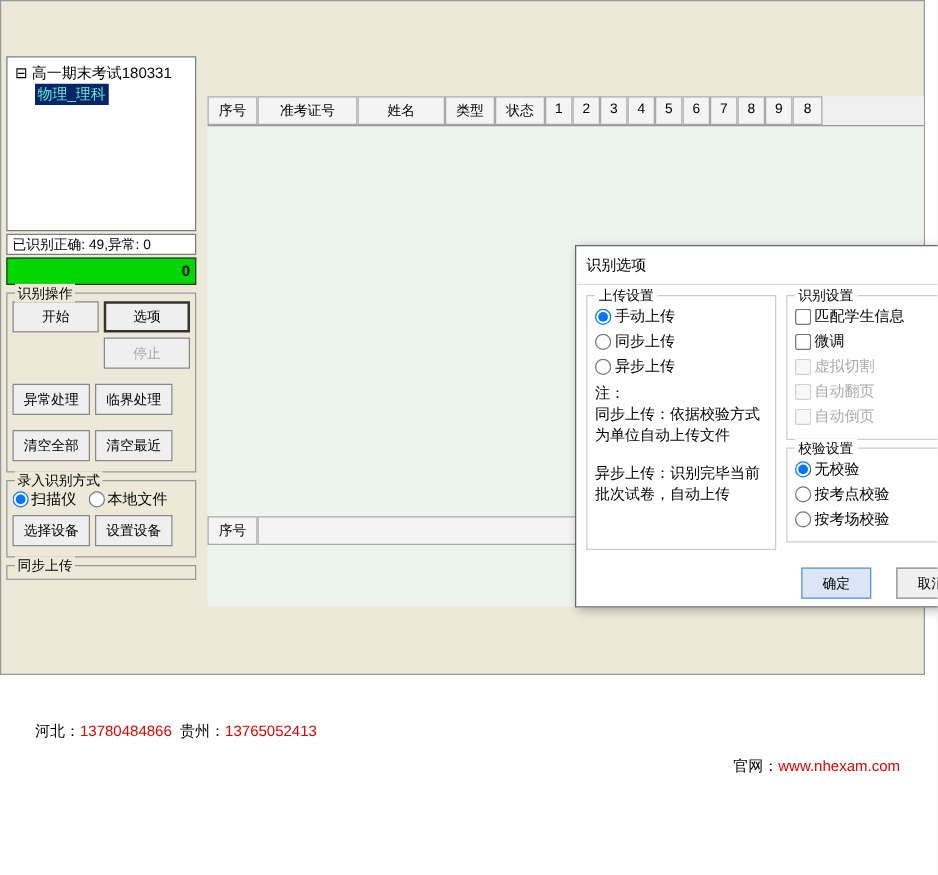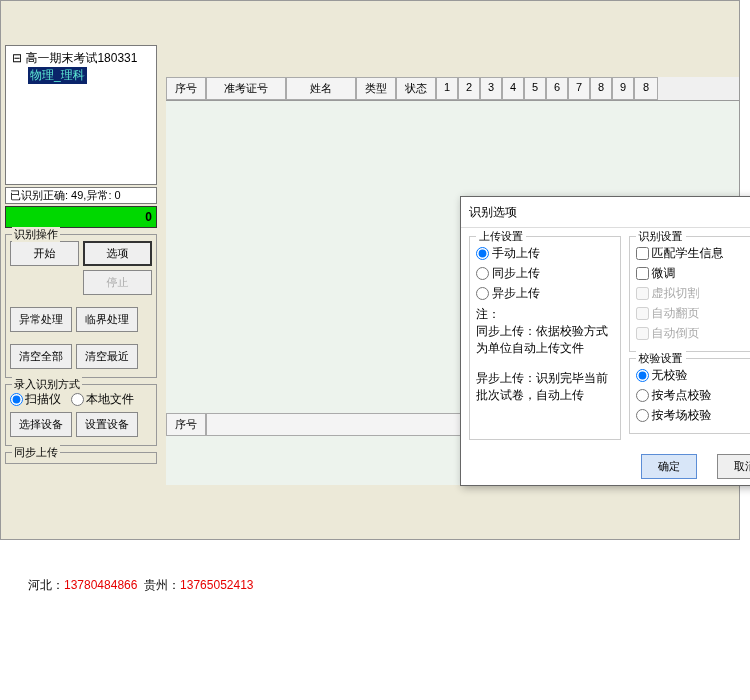--- a/index.html
+++ b/index.html
@@ -195,13 +195,14 @@
     </div>
   </div>
   <div class="dialog-footer">
     <span class="btn primary">确定</span>
     <span class="btn">取消</span>
   </div>
 </div>
 
 <div class="contact">
   <div class="line l2"><span>河北：</span><span class="red">13780484866</span>&nbsp;&nbsp;<span>贵州：</span><span class="red">13765052413</span></div>
+  <div class="line l3"><span>官网：</span><span class="red">www.nhexam.com</span></div>
 </div>
 
 </body></html>

